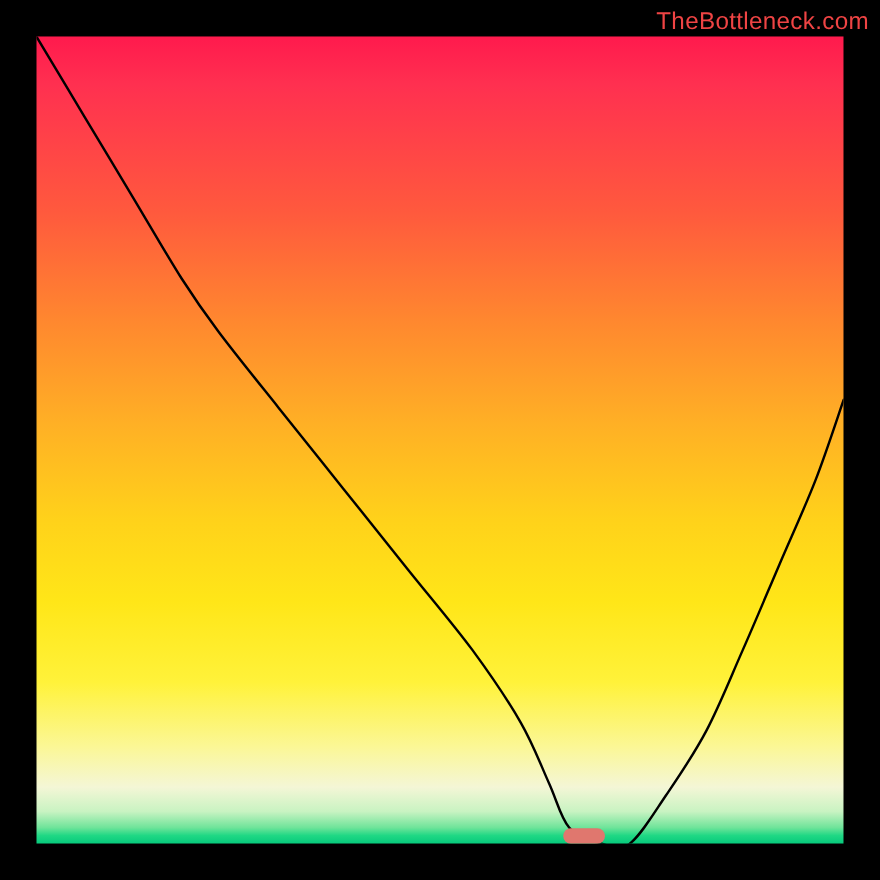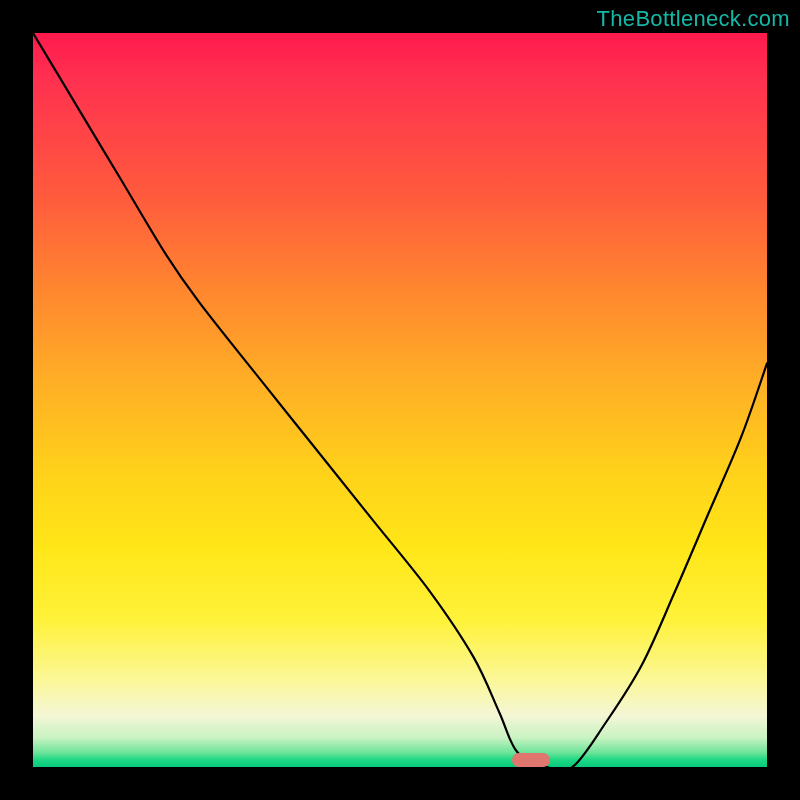--- a/index.html
+++ b/index.html
@@ -14,21 +14,21 @@
   .frame {
     position: relative;
     width: 800px;
     height: 800px;
     background: #000;
   }
   .watermark {
     position: absolute;
     top: 6px;
     right: 10px;
-    color: #14b8a6;
+    color: #ef4444;
     font-size: 22px;
     font-weight: 500;
     letter-spacing: 0.3px;
     user-select: none;
     z-index: 4;
   }
   .plot {
     position: absolute;
     left: 33px;
     top: 33px;

